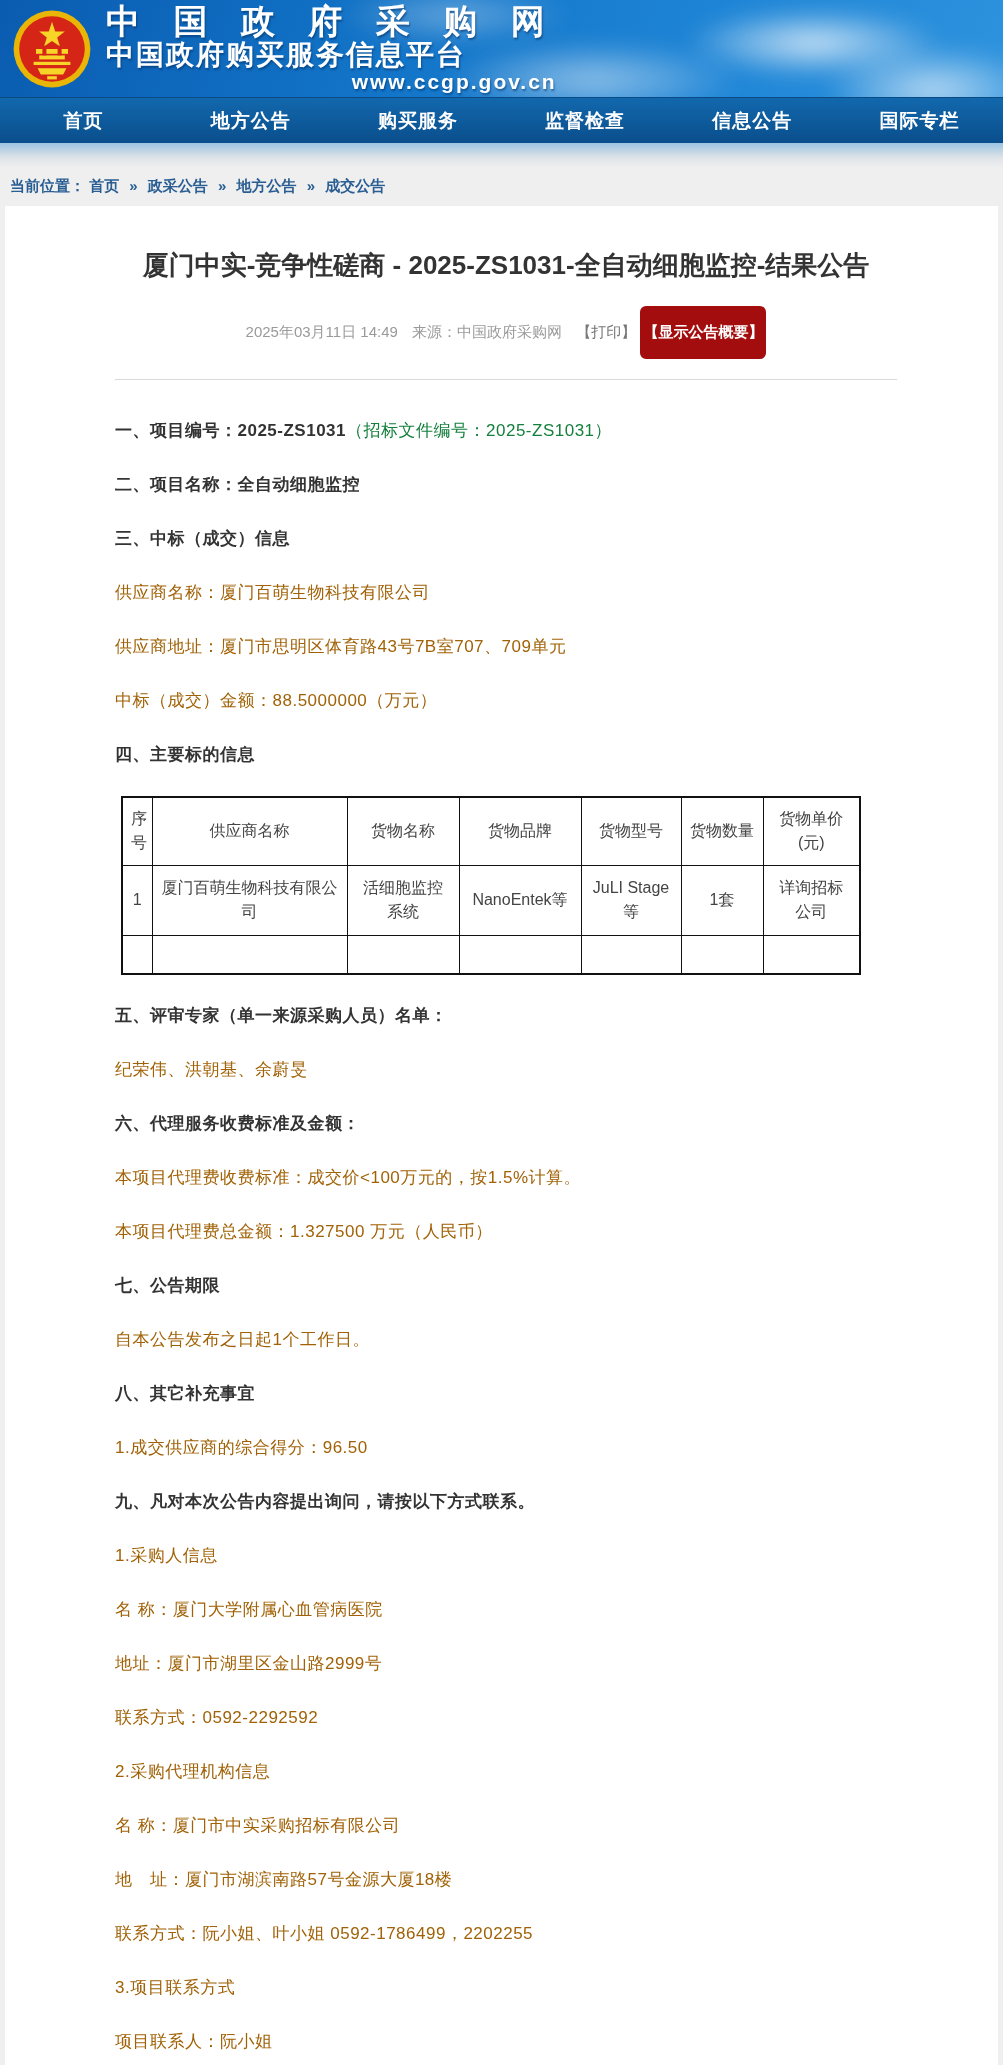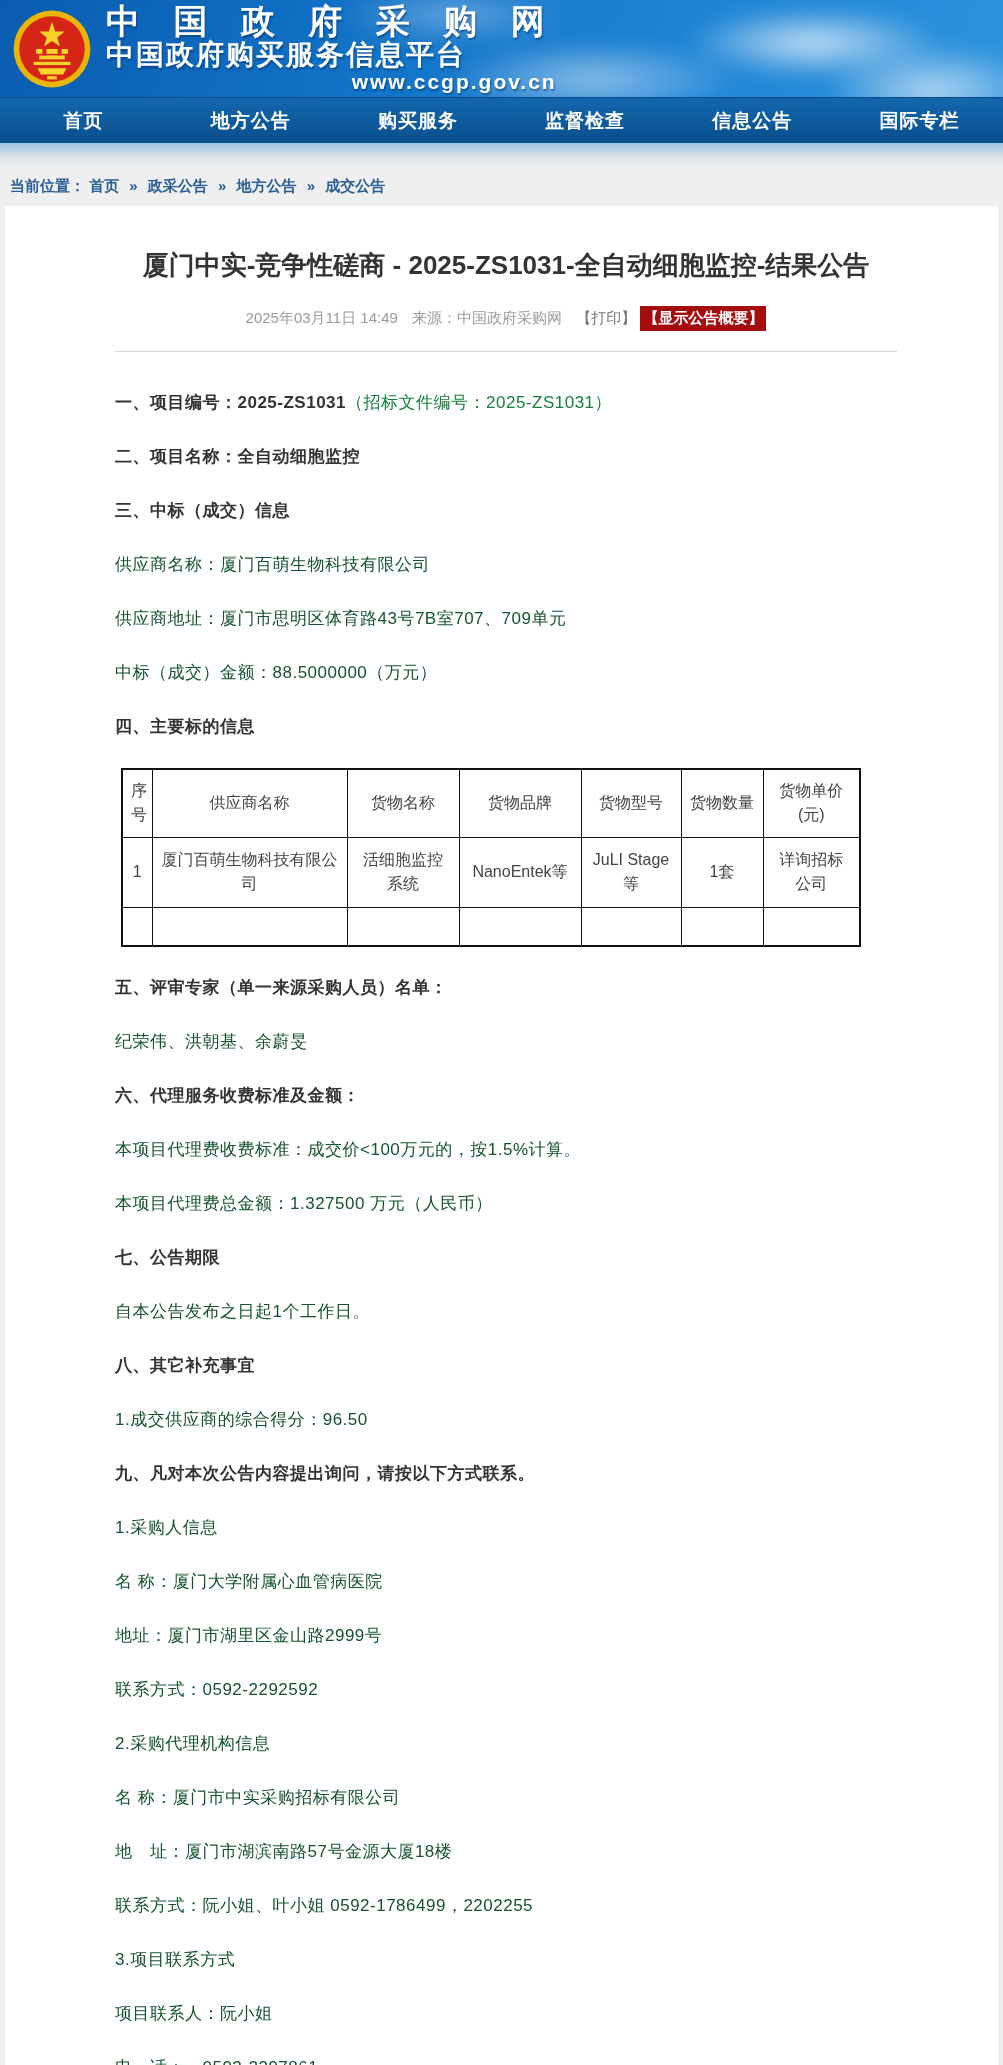--- a/index.html
+++ b/index.html
@@ -49,26 +49,26 @@
   .card{ background:#fff; margin:0 5px; padding:42px 0 14px 0; }
   .content{ width:782px; margin:0 auto 0 110px; }
   .article-title{
     font-size:26px; font-weight:bold; color:#333;
     text-align:center; line-height:34px; margin:0;
   }
   .meta{ text-align:center; margin-top:24px; font-size:15px; color:#9a9a9a; }
   .meta .src{ margin-left:10px; }
   .meta .print{ margin-left:10px; color:#777; cursor:pointer; }
   .badge{
-    display:inline-block; padding:3px 3px;
-    background:#a30d0d; color:#fff; font-weight:bold; font-size:15px; cursor:pointer;
+    display:inline-block; padding:17px 3px;
+    background:#a30d0d; color:#fff; font-weight:bold; font-size:15px; cursor:pointer;border-radius:6px;
   }
   .divider{ border:none; border-top:1px solid #d9d9d9; margin:20px 0 0 0; }
   
-  .content p{ font-size:17px; line-height:26px; margin:28px 0; color:#14532d; letter-spacing:0.5px; }
+  .content p{ font-size:17px; line-height:26px; margin:28px 0; color:#a16207; letter-spacing:0.5px; }
   .content p.first{ margin-top:38px; }
   .content p.sec{ color:#333; font-weight:bold; }
   .content p.sec .normal{ font-weight:normal; color:#15803d; }
   
   table.goods{
     border-collapse:collapse; margin:22px 0 0 6px;
     border:2px solid #111; table-layout:fixed; width:634px;
   }
   table.goods th, table.goods td{
     border:1px solid #111; font-weight:normal; font-size:16px; color:#444;

